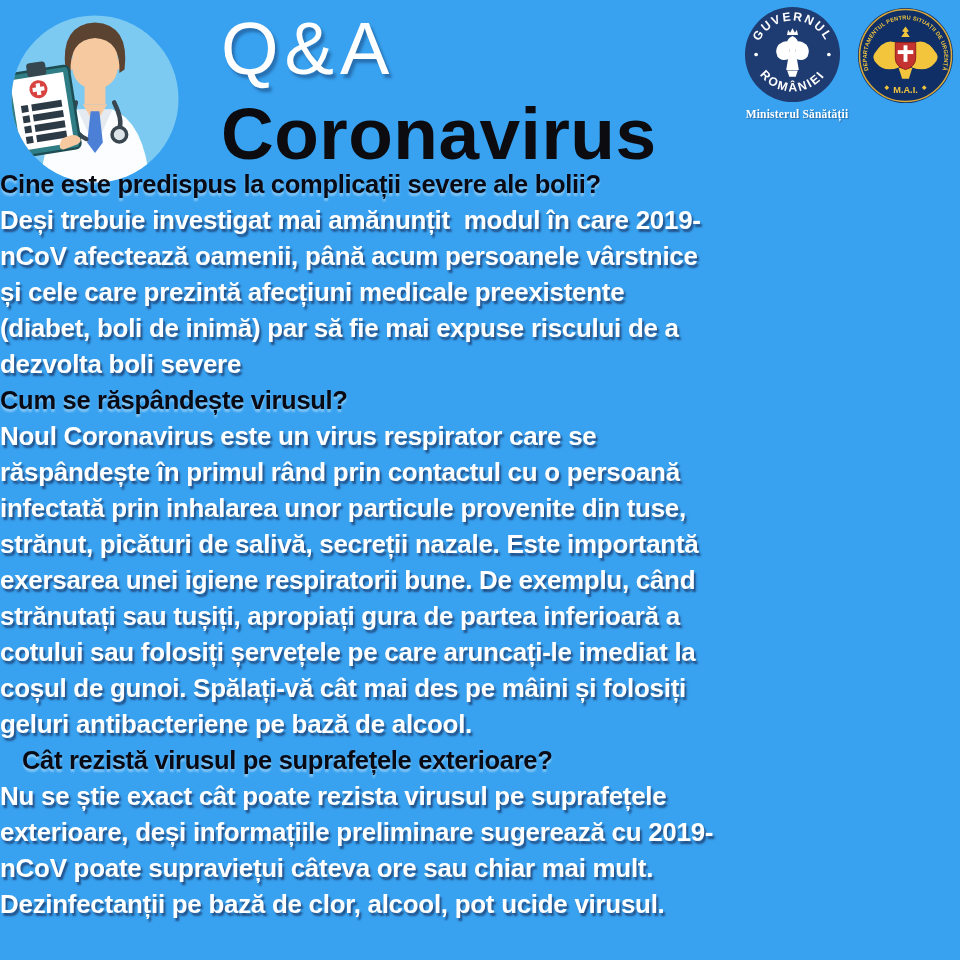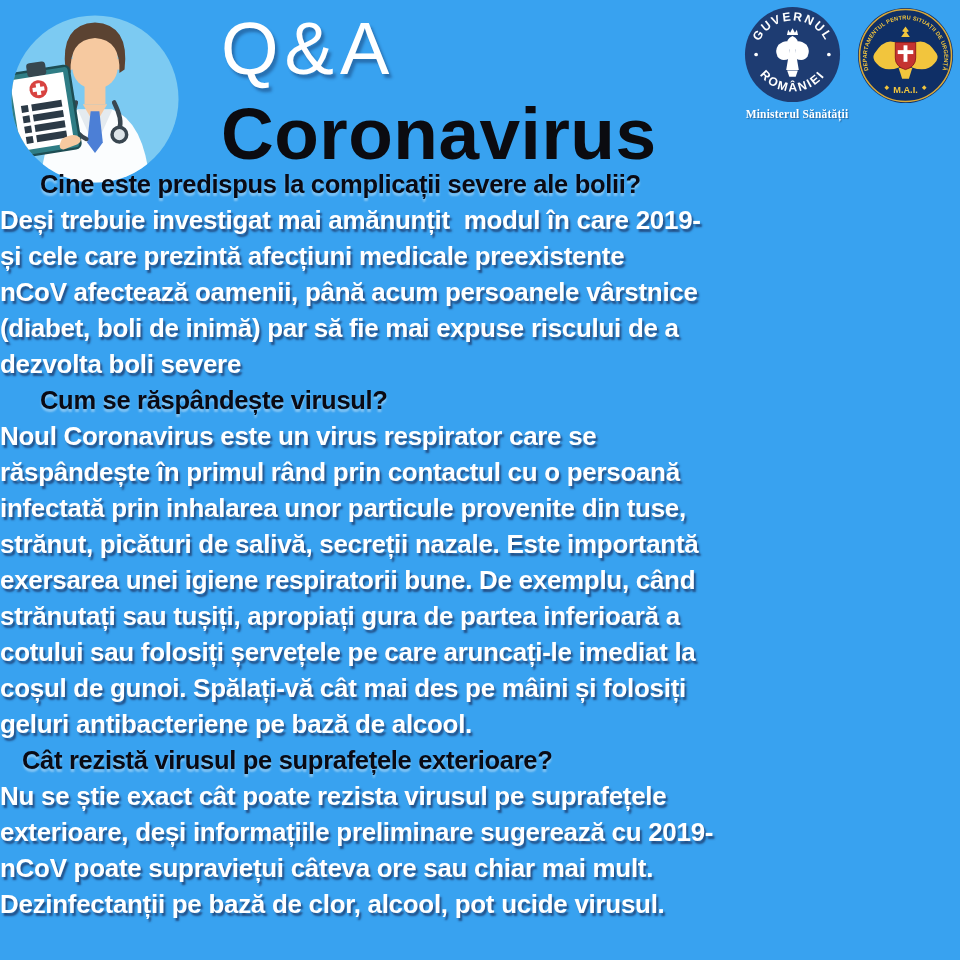--- a/index.html
+++ b/index.html
@@ -32,21 +32,21 @@
   }
   .dsu-logo{position:absolute;left:857px;top:7px;width:97px;height:97px}
 
   
   .qa-content{position:absolute;left:0;top:166px;width:960px}
   .line{
     font-weight:bold;font-size:26px;line-height:36px;
     white-space:pre;letter-spacing:-0.3px;
   }
   .q{
-    padding-left:40px;color:#0a0a14;font-size:25.5px;
+    color:#0a0a14;font-size:25.5px;
     text-shadow:0 3px 2px rgba(175,218,248,.65);
   }
   .q.q3{padding-left:22px}
   .a{
     color:#ffffff;
     text-shadow:2px 3px 2px rgba(27,48,95,.72);
   }
 </style>
 </head>
 <body>
@@ -154,22 +154,22 @@
     </g>
     <text x="50" y="88.5" text-anchor="middle" font-size="9.5" font-weight="bold" fill="#f2c53d">M.A.I.</text>
     <rect x="29" y="81.5" width="3.4" height="3.4" transform="rotate(45 30.7 83.2)" fill="#f2c53d"></rect>
     <rect x="67.6" y="81.5" width="3.4" height="3.4" transform="rotate(45 69.3 83.2)" fill="#f2c53d"></rect>
   </svg>
 </div>
 
 <div class="qa-content">
   <div class="line q">Cine este predispus la complicații severe ale bolii?</div>
   <div class="line a">Deși trebuie investigat mai amănunțit  modul în care 2019-</div>
+  <div class="line a">nCoV afectează oamenii, până acum persoanele vârstnice</div>
   <div class="line a">și cele care prezintă afecțiuni medicale preexistente</div>
-  <div class="line a">nCoV afectează oamenii, până acum persoanele vârstnice</div>
   <div class="line a">(diabet, boli de inimă) par să fie mai expuse riscului de a</div>
   <div class="line a">dezvolta boli severe</div>
 
   <div class="line q">Cum se răspândește virusul?</div>
   <div class="line a">Noul Coronavirus este un virus respirator care se</div>
   <div class="line a">răspândește în primul rând prin contactul cu o persoană</div>
   <div class="line a">infectată prin inhalarea unor particule provenite din tuse,</div>
   <div class="line a">strănut, picături de salivă, secreții nazale. Este importantă</div>
   <div class="line a">exersarea unei igiene respiratorii bune. De exemplu, când</div>
   <div class="line a">strănutați sau tușiți, apropiați gura de partea inferioară a</div>

